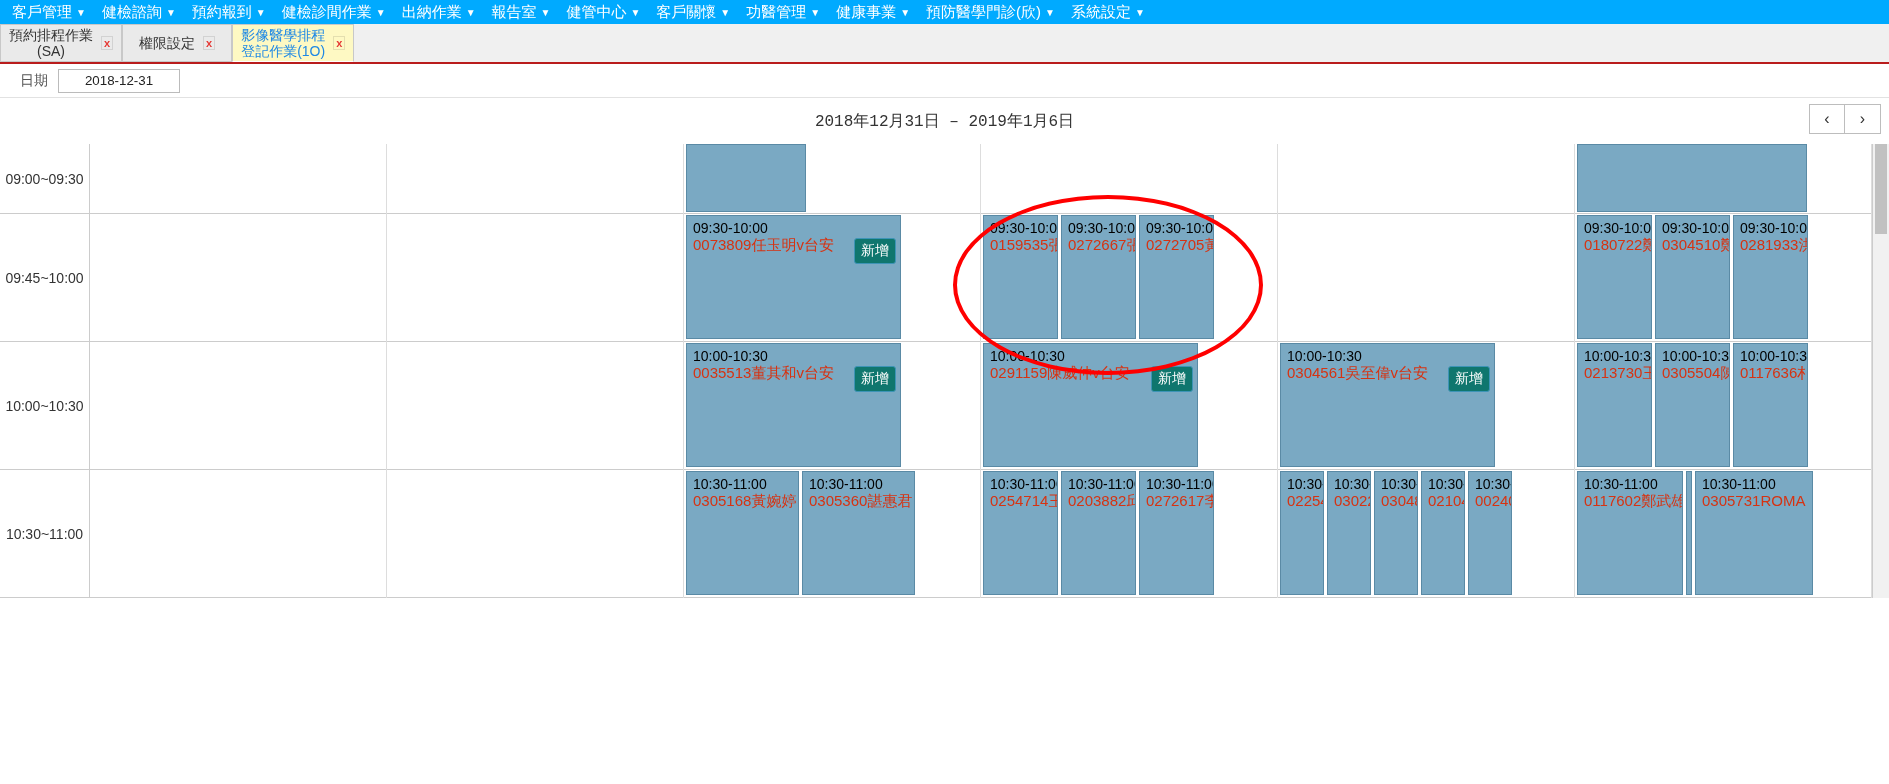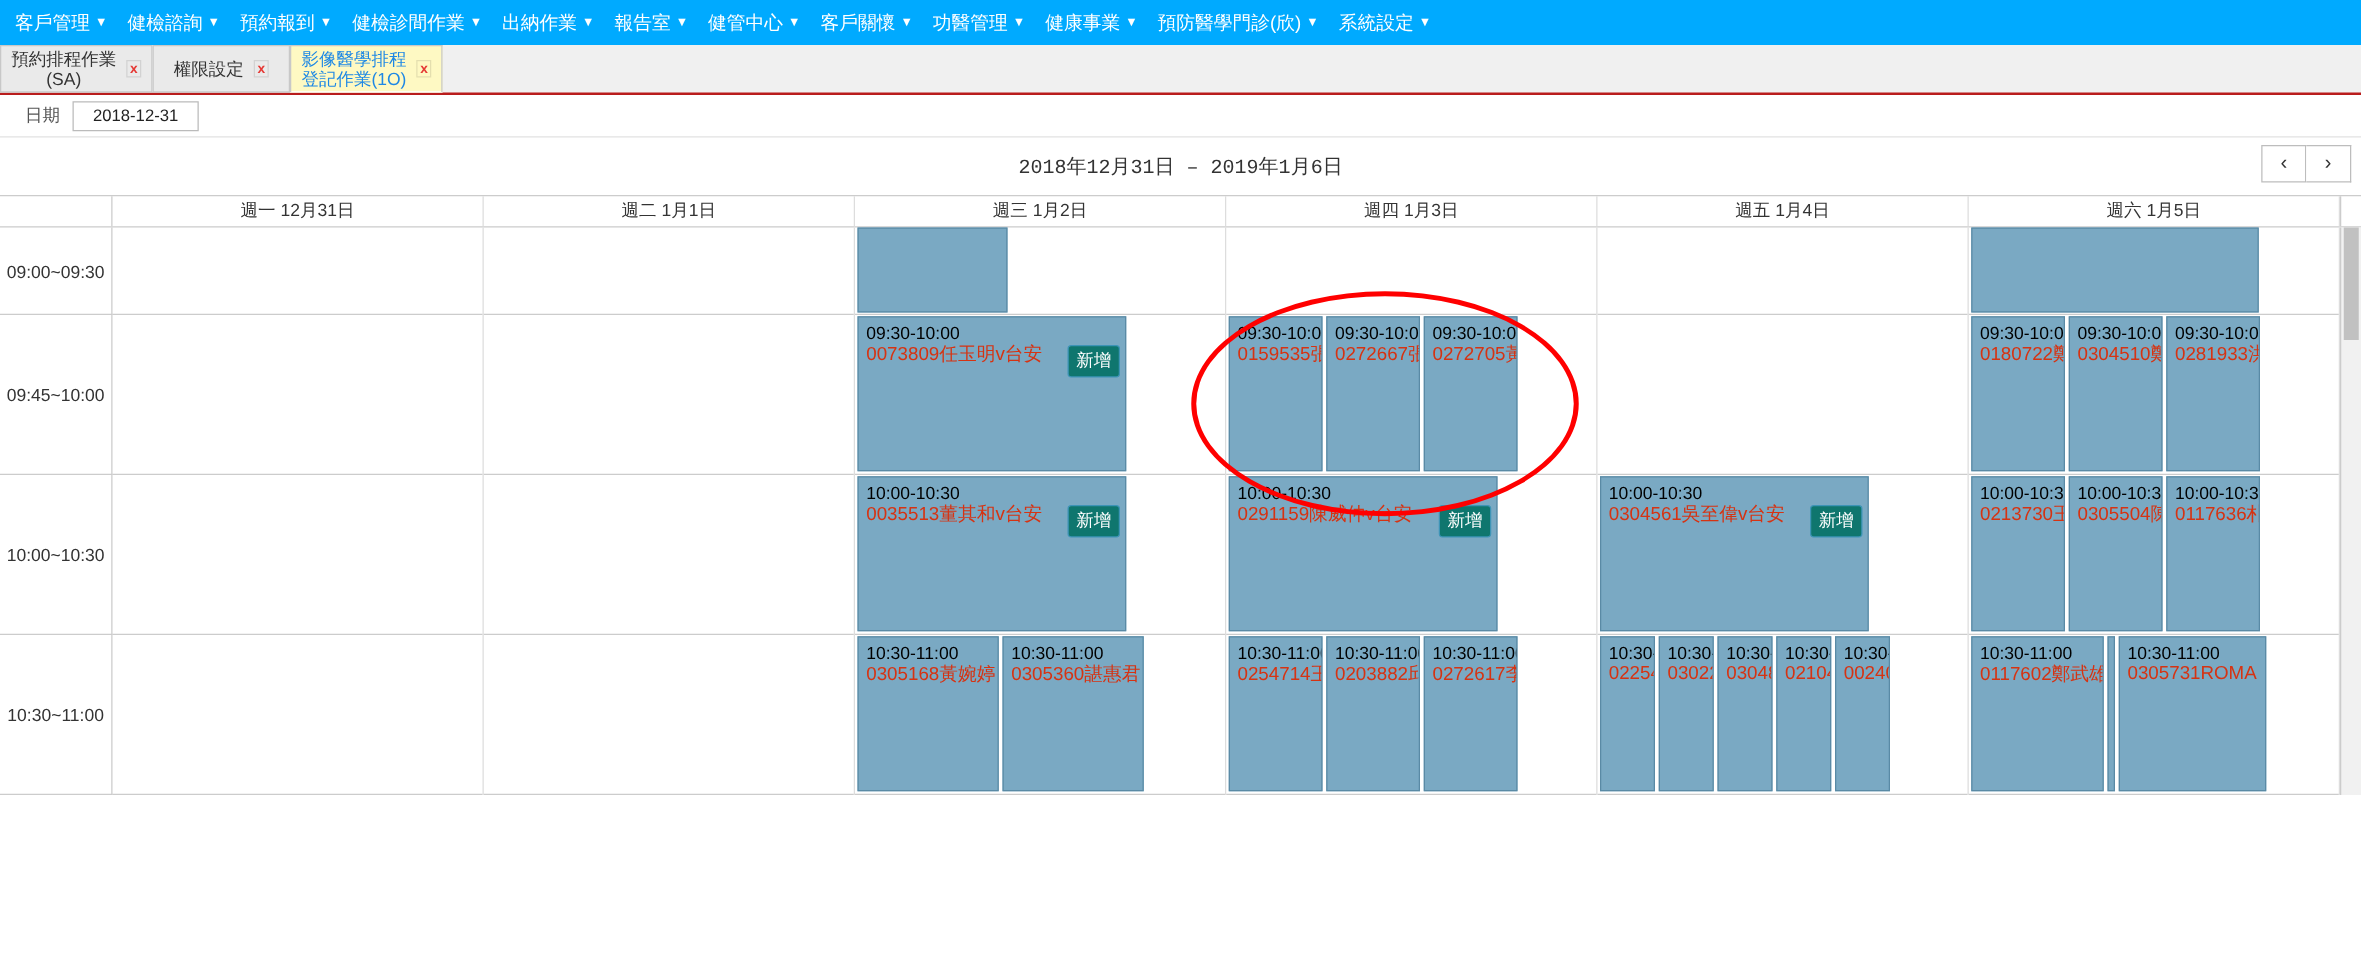--- a/index.html
+++ b/index.html
@@ -1,30 +1,30 @@
 <!DOCTYPE html>
 <html><head>
 <meta charset="utf-8">
 <style>
   * { box-sizing: border-box; margin: 0; padding: 0; }
   body { font-family: "Microsoft JhengHei", Arial, sans-serif; font-size: 14px; background: #fff; color: #333; width: 1889px; }
 
-  .top-menu { background: #00aaff; height: 36px; display: flex; align-items: center; padding: 0 4px; overflow: hidden; white-space: nowrap; }
+  .top-menu { background: #00aaff; height: 24px; display: flex; align-items: center; padding: 0 4px; overflow: hidden; white-space: nowrap; }
   .top-menu-item { color: #fff; padding: 0 8px; display: flex; align-items: center; cursor: pointer; font-size: 15px; }
   .top-menu-item .caret { margin-left: 4px; font-size: 10px; }
 
   .tab-strip { background: #f0f0f0; height: 40px; display: flex; align-items: stretch; border-bottom: 2px solid #b91c1c; }
   .tab { border: 1px solid #c8c8c8; background: #eaeaea; padding: 2px 8px; display: flex; align-items: center; gap: 8px; color: #333; cursor: pointer; min-width: 110px; justify-content: center; }
   .tab.active { background: #fef9c3; color: #1e88e5; border-bottom: 1px solid #fff; }
   .tab .close-x { color: #e53935; font-weight: bold; border: 1px solid rgba(0,0,0,0.1); padding: 0 2px; font-size: 11px; line-height: 12px; }
   .tab-label { text-align: center; line-height: 1.15; }
 
   .date-bar { height: 34px; display: flex; align-items: center; border-bottom: 1px solid #e2e2e2; padding-left: 18px; }
   .date-label { color: #555; margin-right: 10px; padding-left: 2px; }
-  .date-input { width: 101px; height: 24px; border: 1px solid #bbb; padding: 0 6px; text-align: center; color: #222; }
+  .date-input { width: 122px; height: 24px; border: 1px solid #bbb; padding: 0 6px; text-align: center; color: #222; }
 
   .title-row { display: flex; align-items: center; justify-content: center; position: relative; height: 46px; }
   .week-title { font-size: 16px; color: #333; font-family: Liberation Mono, monospace; }
   .nav-buttons { position: absolute; right: 8px; top: 6px; display: flex; }
   .nav-btn { width: 36px; height: 30px; border: 1px solid #bdbdbd; background: #fff; display: flex; align-items: center; justify-content: center; cursor: pointer; font-size: 16px; color: #333; }
   .nav-btn + .nav-btn { border-left: none; }
 
   .grid-wrapper { position: relative; }
   .day-header-row { display: flex; border-top: 1px solid #ccc; border-bottom: 1px solid #ccc; height: 26px; }
   .time-col-head { width: 90px; border-right: 1px solid #ccc; }
@@ -125,32 +125,20 @@
 
 <div class="title-row">
   <div class="week-title">2018年12月31日 – 2019年1月6日</div>
   <div class="nav-buttons">
     <button class="nav-btn">‹</button>
     <button class="nav-btn">›</button>
   </div>
 </div>
 
 <div class="grid-wrapper">
-  <div class="day-header-row">
-    <div class="time-col-head"></div>
-    <div id="day-heads" style="flex:1;display:flex;">
-        <div class="day-col-head">週一 12月31日</div>
-        <div class="day-col-head">週二 1月1日</div>
-        <div class="day-col-head">週三 1月2日</div>
-        <div class="day-col-head">週四 1月3日</div>
-        <div class="day-col-head">週五 1月4日</div>
-        <div class="day-col-head">週六 1月5日</div>
-      </div>
-    <div style="width:17px;border-left:1px solid #ccc;"></div>
-  </div>
 
   <div class="grid-body">
     <div class="time-col" id="time-col">
         <div class="time-cell" style="height: 70px;">09:00~09:30</div>
         <div class="time-cell">09:45~10:00</div>
         <div class="time-cell">10:00~10:30</div>
         <div class="time-cell">10:30~11:00</div>
       </div>
     <div class="day-cols" id="day-cols">
 

